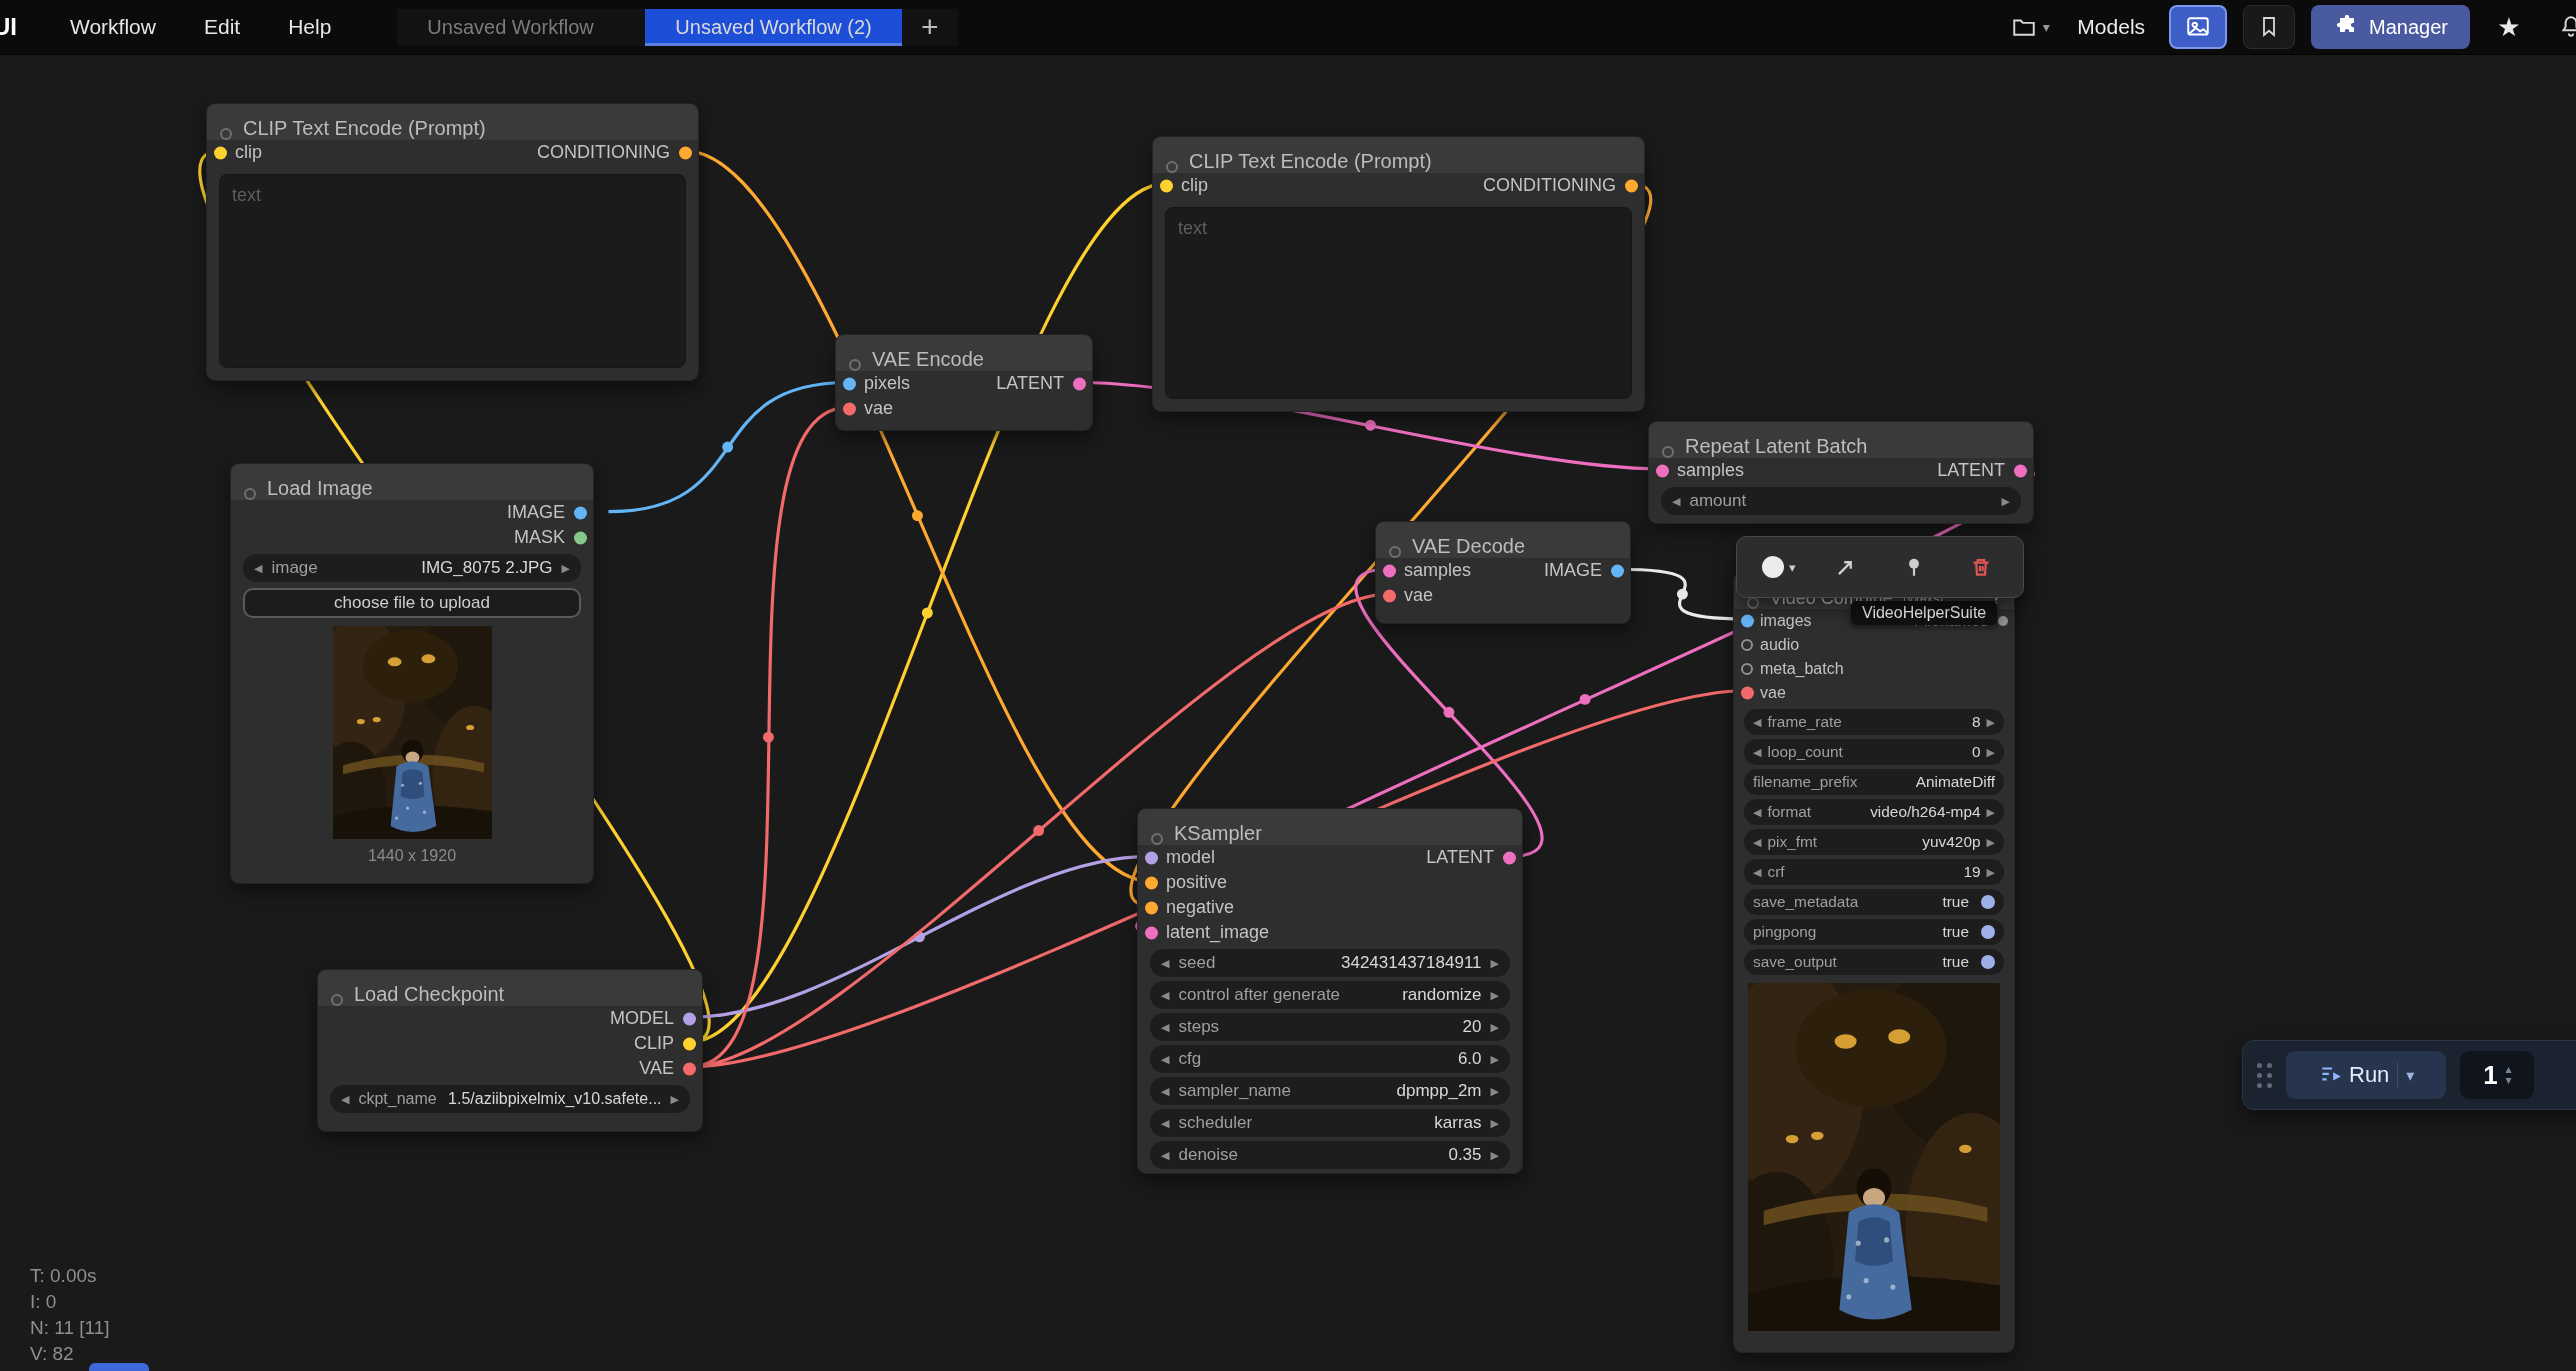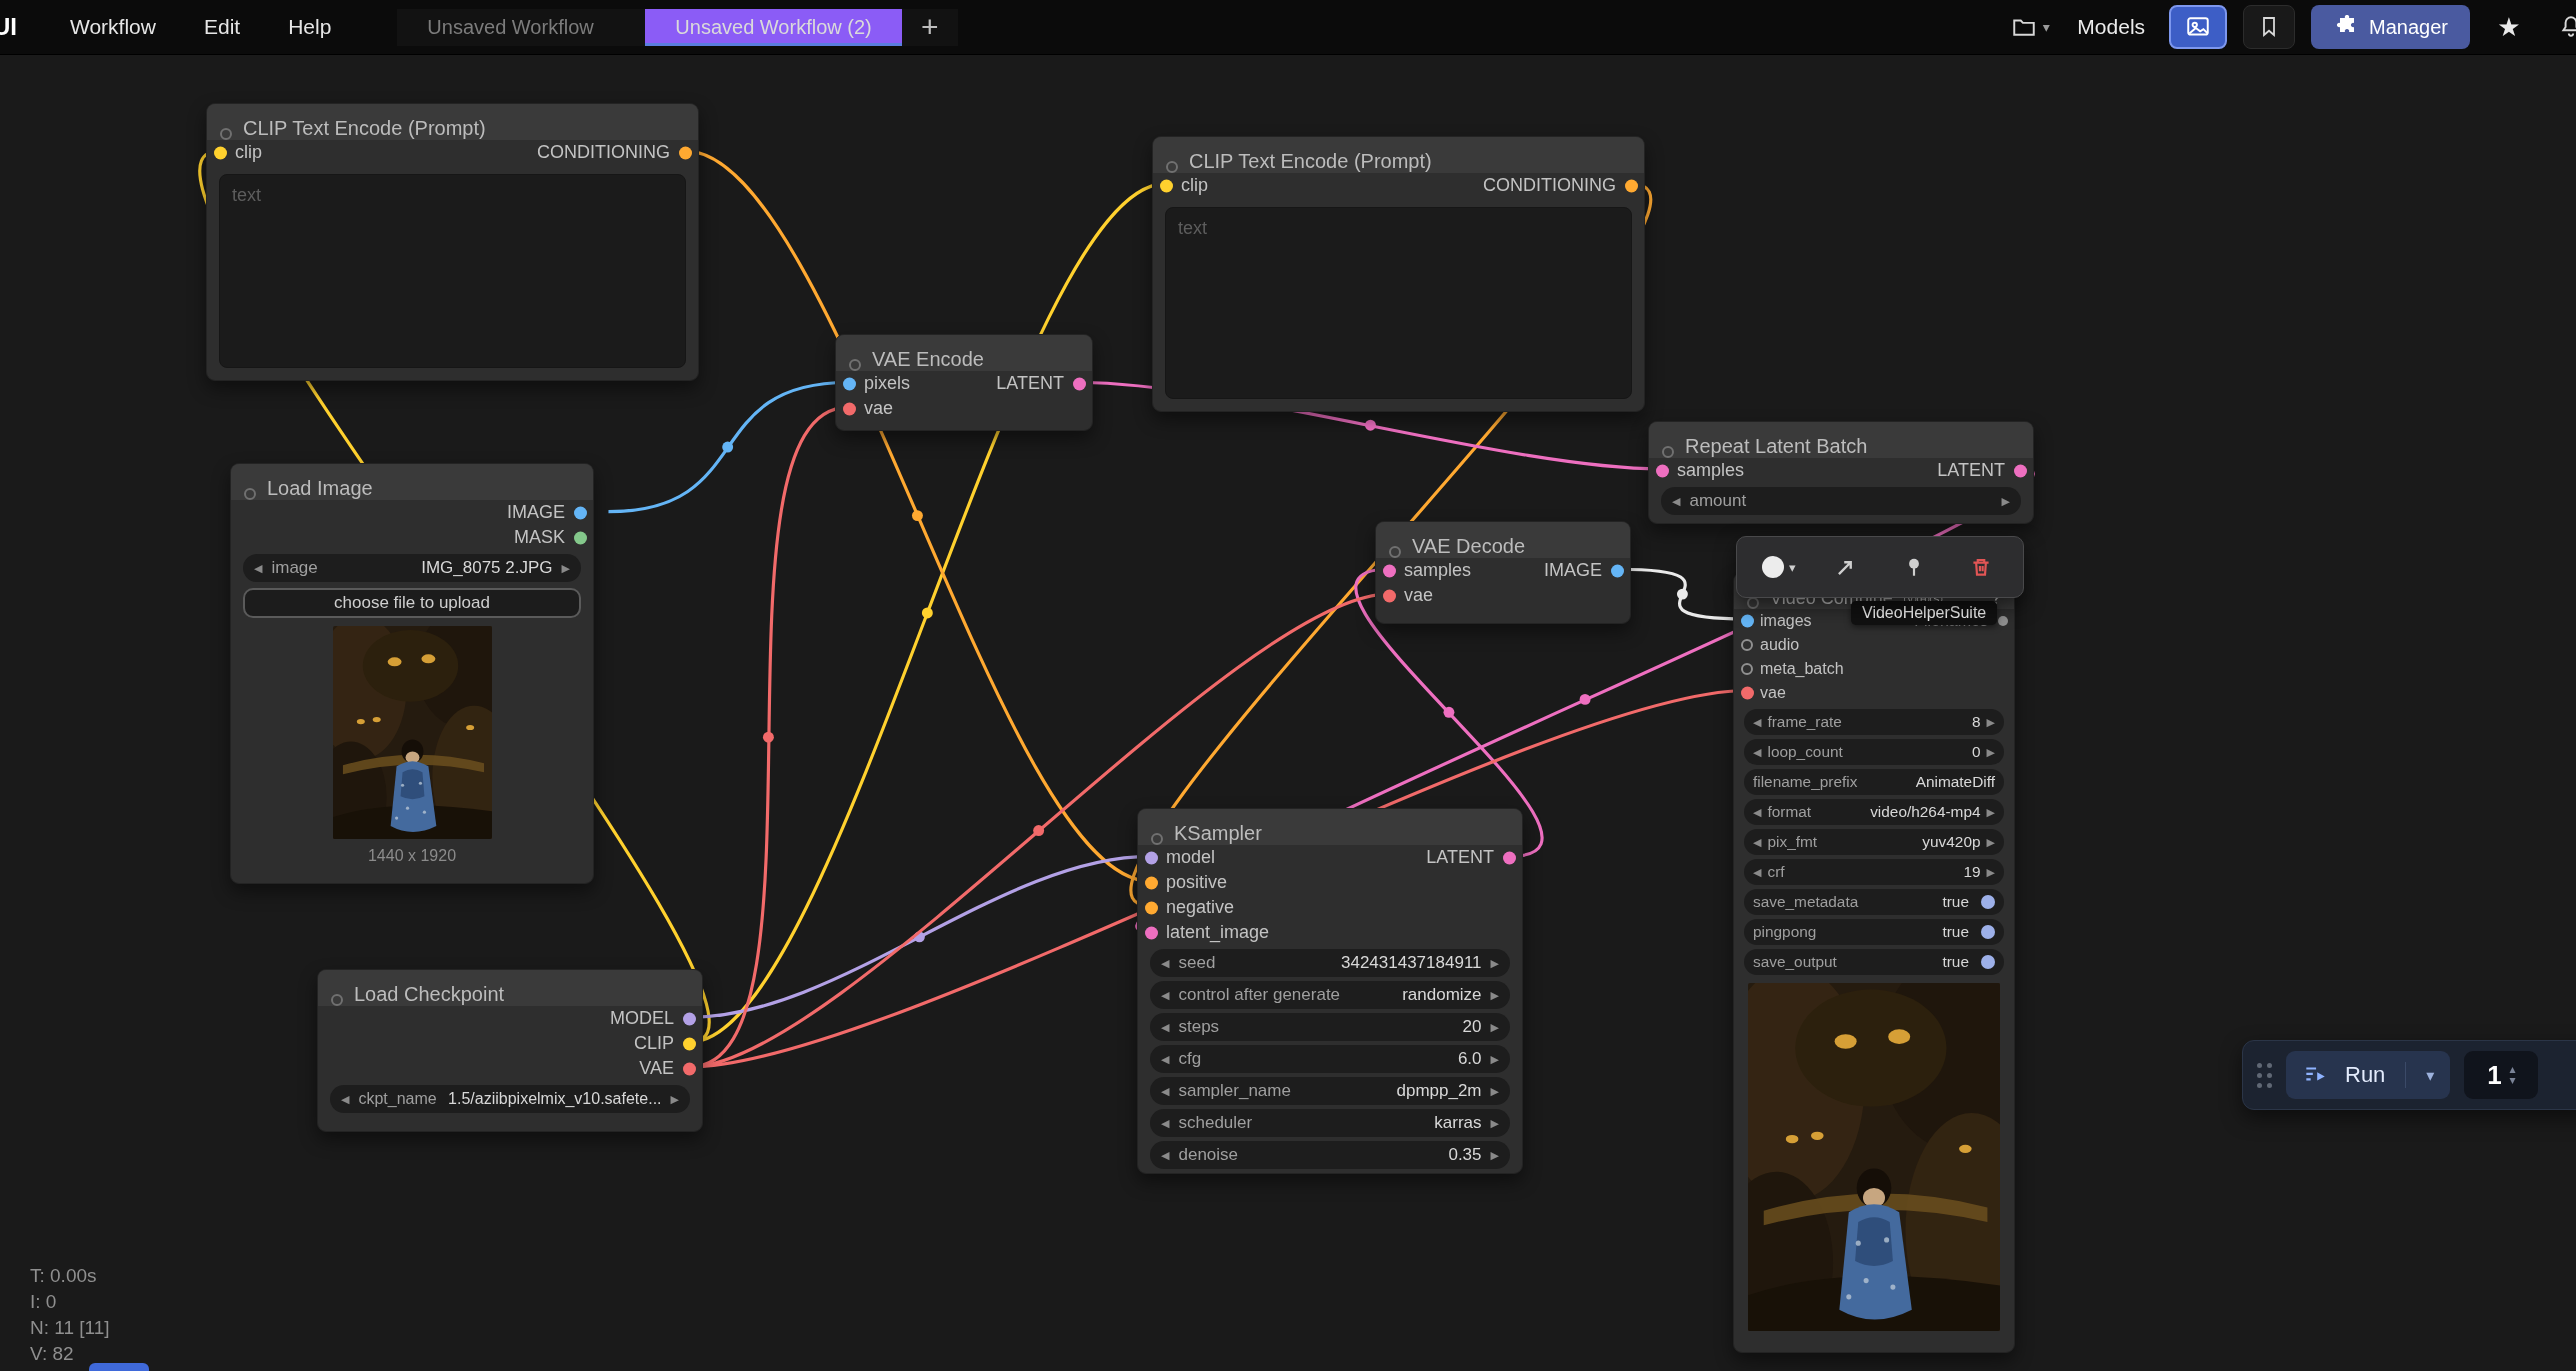--- a/index.html
+++ b/index.html
@@ -9,21 +9,21 @@
 
   
   #menubar{position:absolute;top:0;left:0;width:2576px;height:55px;background:#0b0b0b;
            display:flex;align-items:center;z-index:50;border-bottom:1px solid #000}
   .logo{width:30px;overflow:hidden;display:flex;align-items:center}
   .logo span{font-weight:bold;font-size:24px;color:#fff;margin-left:-7px;white-space:nowrap}
   .menus{display:flex;align-items:stretch;margin-left:16px}
   .menu-item{display:flex;align-items:center;padding:0 24px;font-size:21px;color:#e6e6e6;cursor:default}
   .tabstrip{display:flex;align-items:stretch;margin-left:42px;background:#121212}
   .tab{position:relative;display:flex;align-items:center;padding:7px 30px;min-width:248px;font-size:20px;color:#7c7c7c}
-  .tab.active{background:#8b5cf6;color:#dadada}
+  .tab.active{background:#1d4ed8;color:#dadada}
   .tab-underline{position:absolute;left:0;right:0;bottom:0;height:3px}
   .newtab{width:56px;display:flex;align-items:center;justify-content:center;font-size:30px;color:#bdbdbd}
   .mb-right{margin-left:auto;display:flex;align-items:center;gap:16px;padding-right:4px}
   .icon-btn{height:44px;min-width:46px;border-radius:8px;display:flex;align-items:center;justify-content:center;gap:6px;color:#d8d8d8}
   .models-btn{font-size:21px;color:#ececec;padding:0 8px}
   .gallery-btn{width:58px;border:2px solid #7d97ee}
   .bookmark-btn{width:52px;background:#191919;border:1px solid #2c2c2c}
   .manager-btn{padding:0 22px;color:#fff;font-size:20px;gap:12px}
   .star-btn{font-size:26px;color:#e9e9e9}
   .bell-btn{margin-right:-22px}
@@ -74,21 +74,21 @@
   .tb-chev{font-size:13px;color:#cfcfcf}
 
   #stats{position:absolute;left:30px;top:1208px;color:#8f8f8f;font-size:19px;line-height:26px;z-index:5}
   #bottom-badge{position:absolute;left:89px;top:1308px;width:60px;height:16px;border-radius:6px;z-index:5}
 
   #run-panel{position:absolute;left:2242px;top:1040px;width:350px;height:70px;background:#1c2330;
              border:1px solid #2b3547;border-radius:12px;display:flex;align-items:center;gap:14px;
              padding:0 14px;z-index:20;box-shadow:0 8px 20px rgba(0,0,0,.5)}
   .drag-dots{display:grid;grid-template-columns:repeat(2,5px);grid-auto-rows:5px;gap:5px}
   .drag-dots i{width:5px;height:5px;border-radius:50%;background:#5f6774}
-  .run-btn{height:48px;background:#27344e;border-radius:9px;display:flex;align-items:center;gap:17px;padding:0 16px}
+  .run-btn{height:48px;background:#27344e;border-radius:9px;display:flex;align-items:center;gap:5px;padding:0 32px}
   .run-label{font-size:22px;color:#e3ebfc}
   .run-divider{width:1px;height:26px;background:#3b4a68;margin:0 3px}
   .run-chev{font-size:16px;color:#9db2dd}
   .count-box{height:48px;min-width:74px;background:#10141c;border-radius:9px;display:flex;align-items:center;
              justify-content:center;gap:8px;padding:0 10px}
   .count-num{font-size:26px;font-weight:bold;color:#fff}
   .spinners{display:flex;flex-direction:column;line-height:11px;font-size:12px;color:#7a8396}
 </style>
 </head>
 <body>

